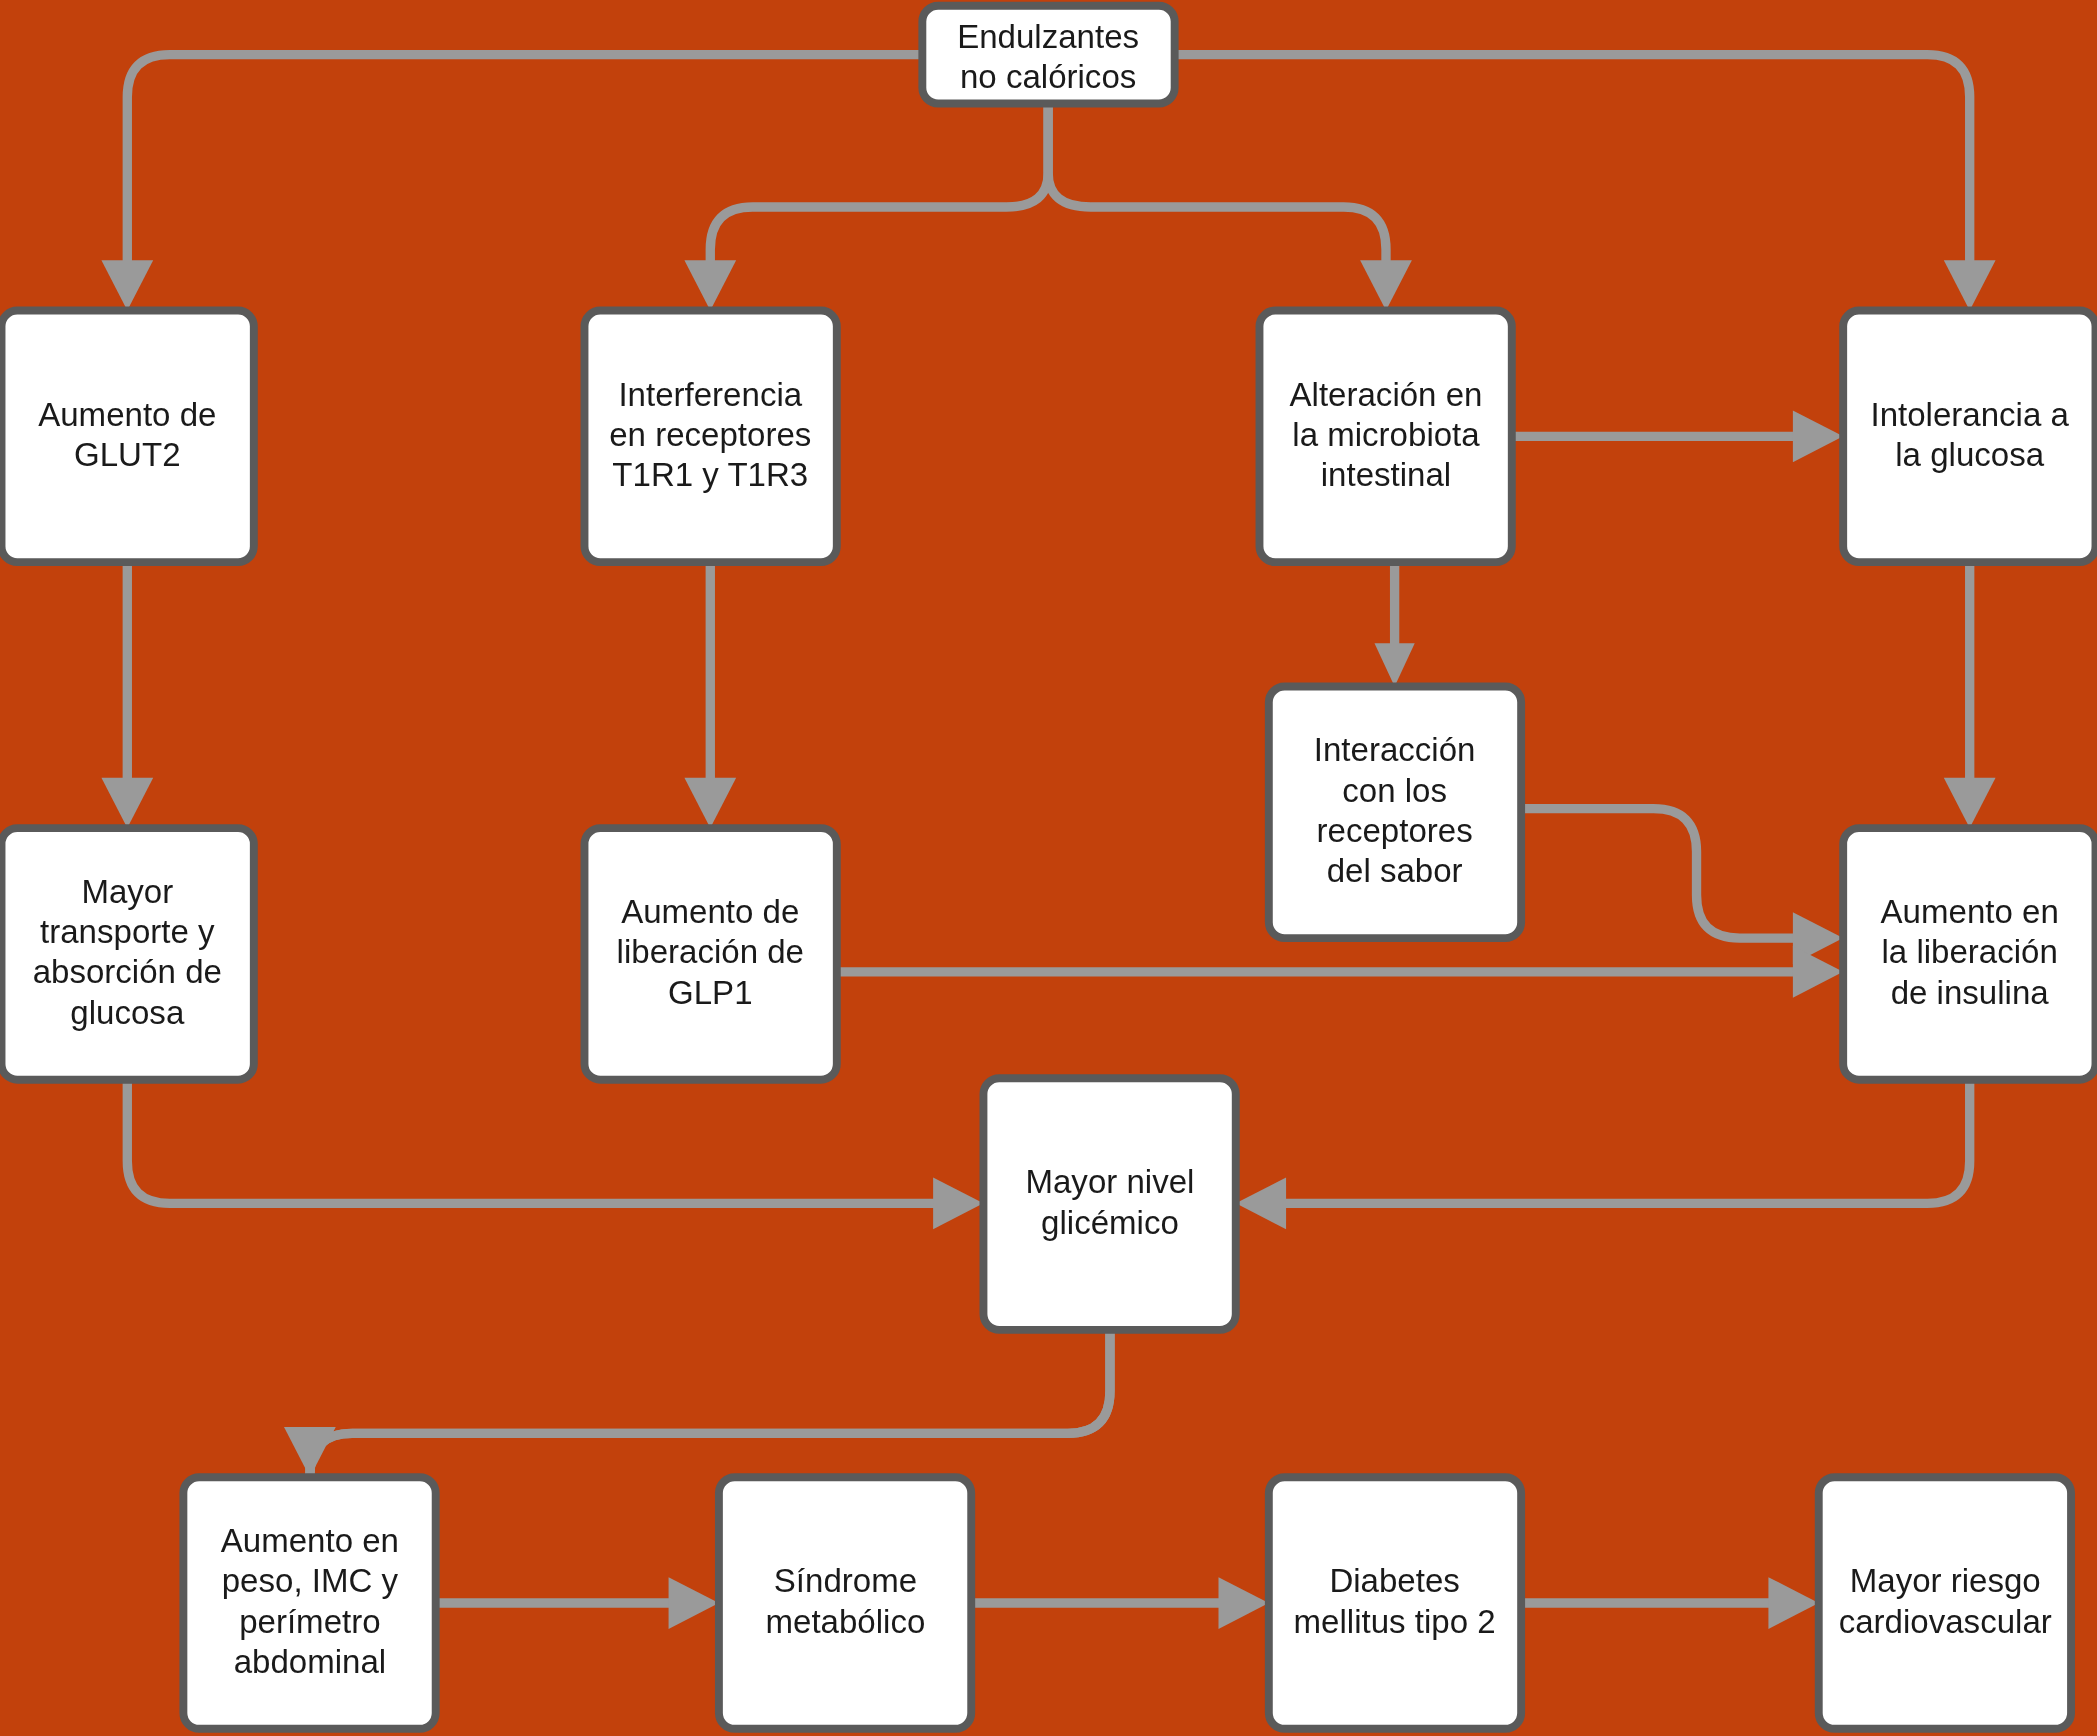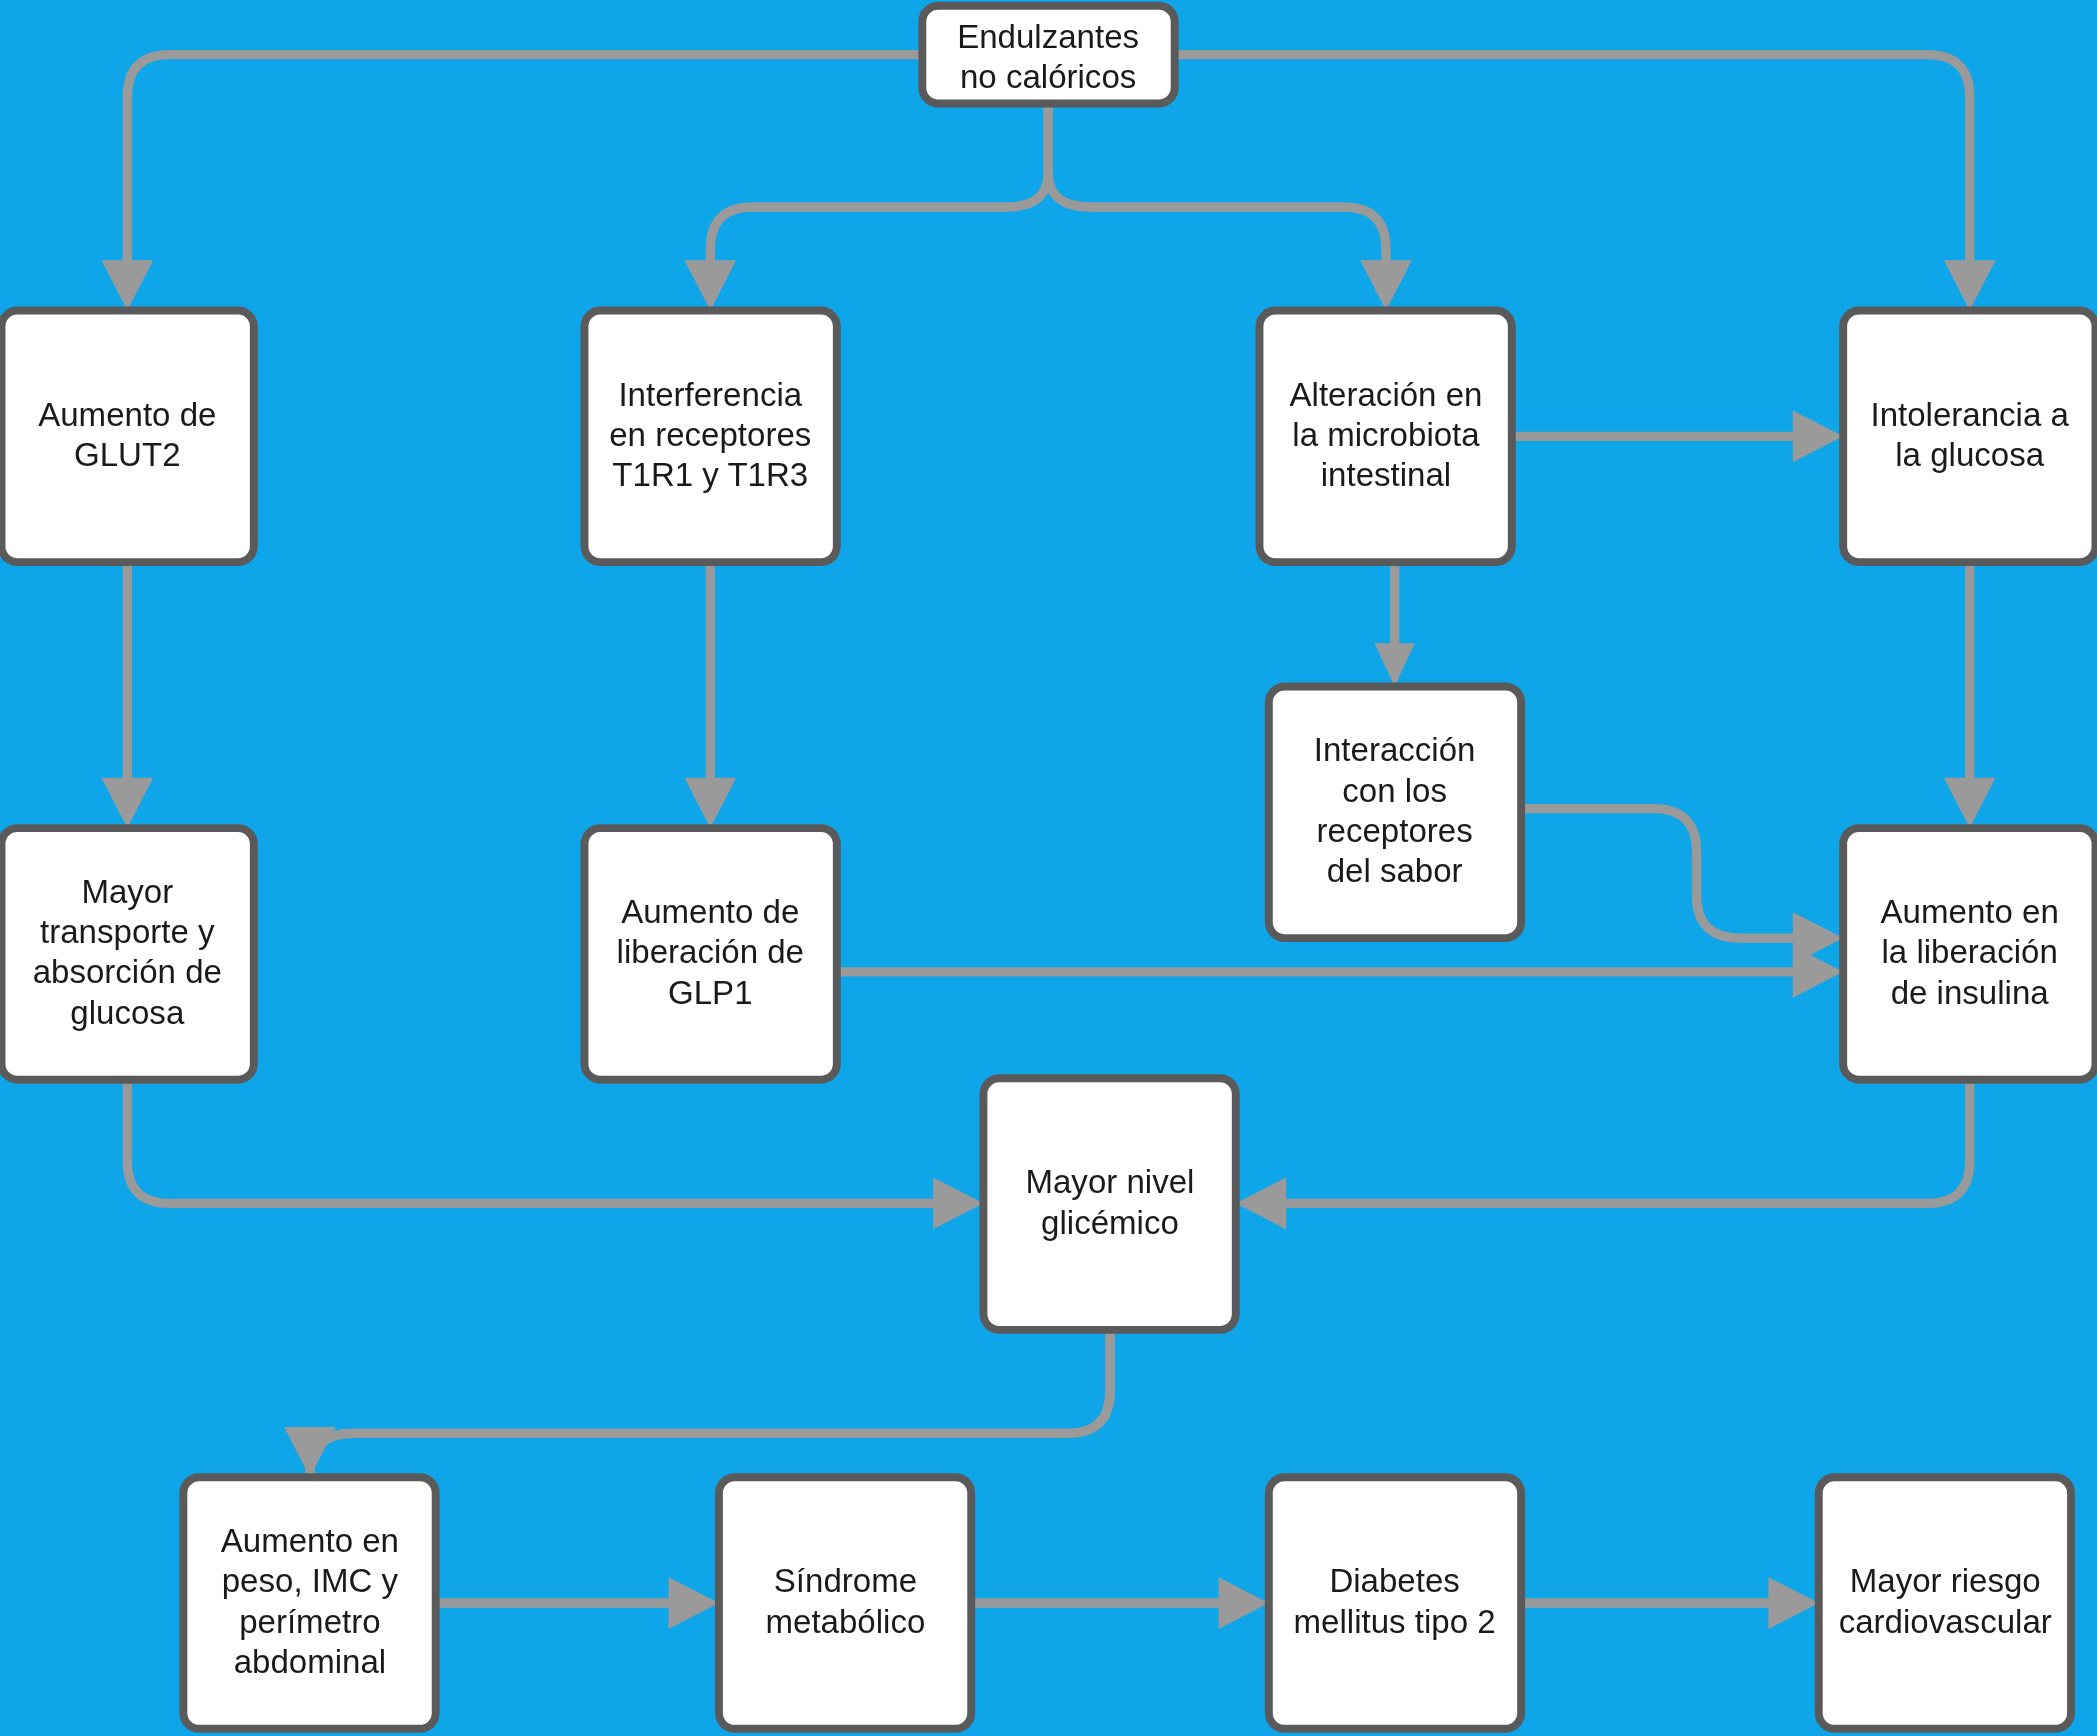--- a/index.html
+++ b/index.html
@@ -4,21 +4,21 @@
 <style>
   html, body {
     margin: 0;
     padding: 0;
     background: #ffffff;
   }
   #diagram-root {
     position: relative;
     width: 2097px;
     height: 1736px;
-    background: #0ea5e9;
+    background: #c2410c;
     font-family: "Liberation Sans", sans-serif;
   }
   svg.flow {
     position: absolute;
     top: 0;
     left: 0;
     width: 2097px;
     height: 1736px;
     display: block;
   }

